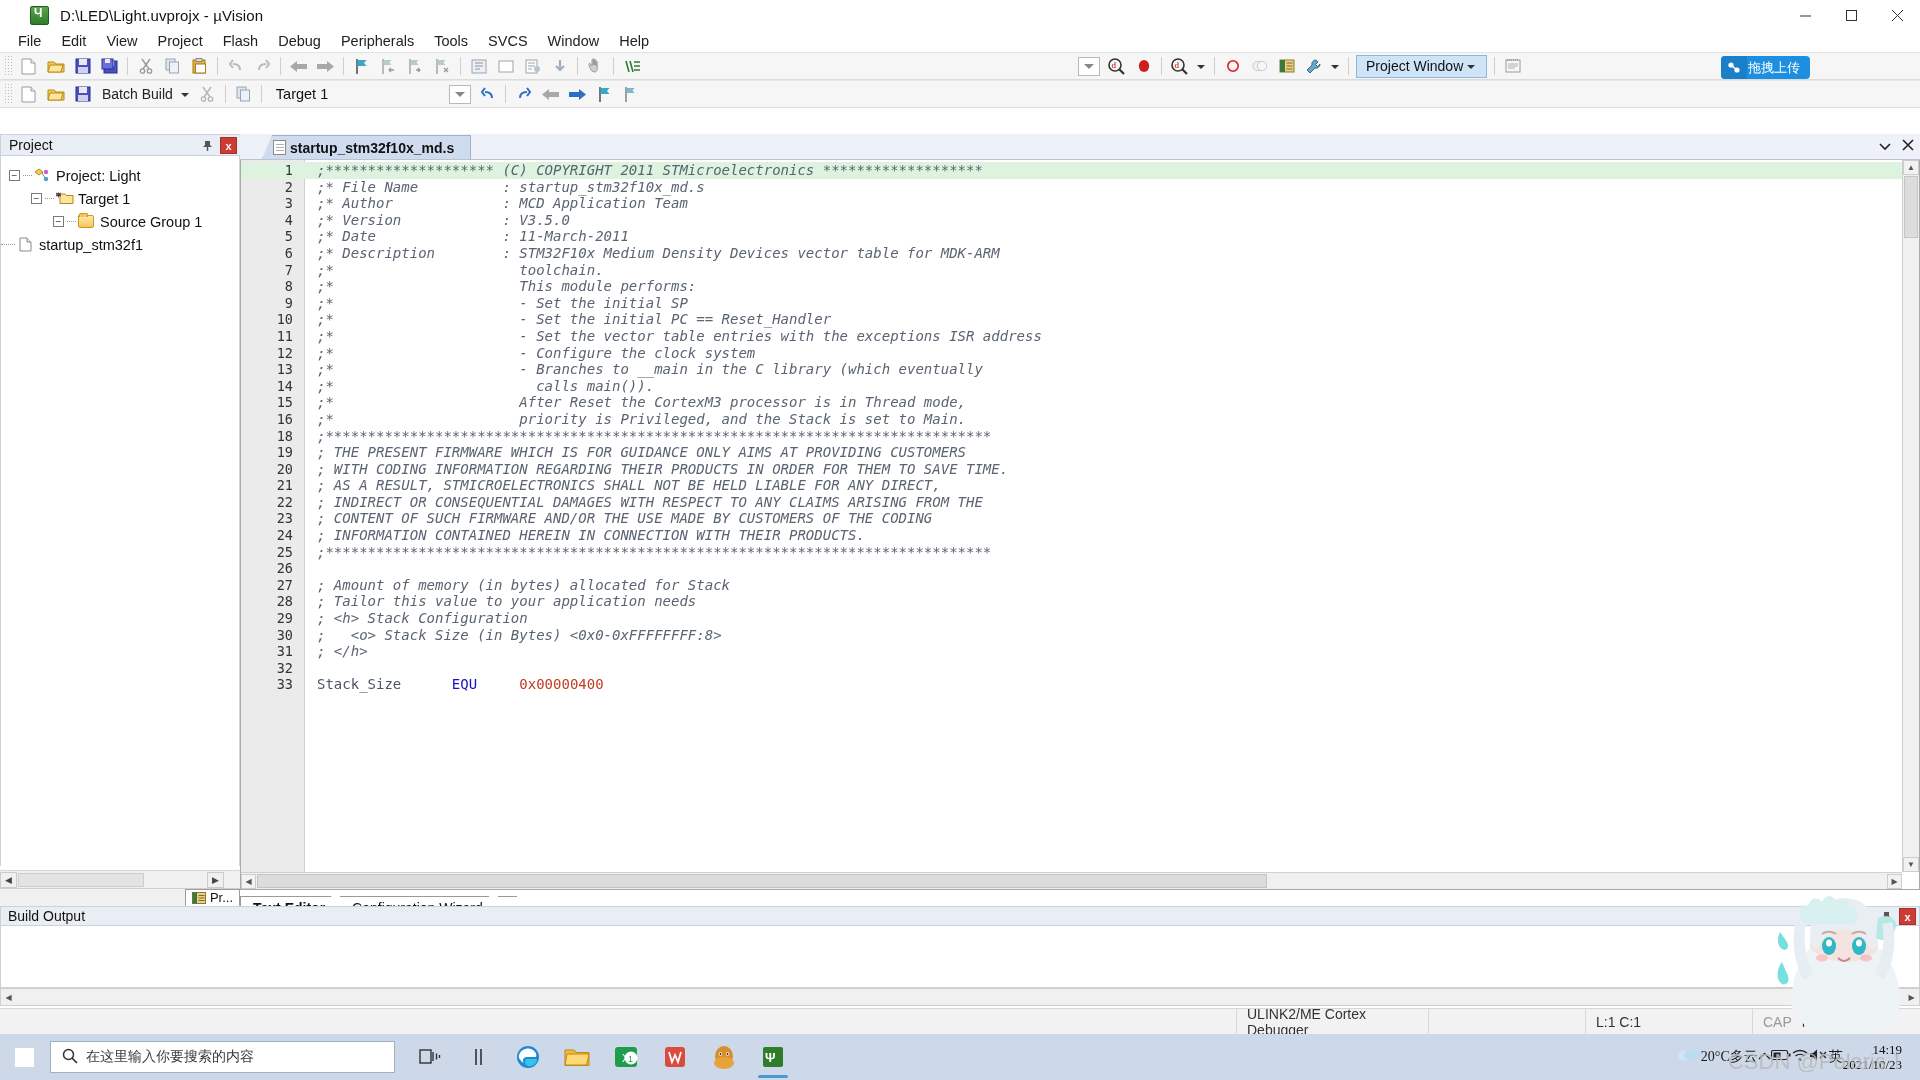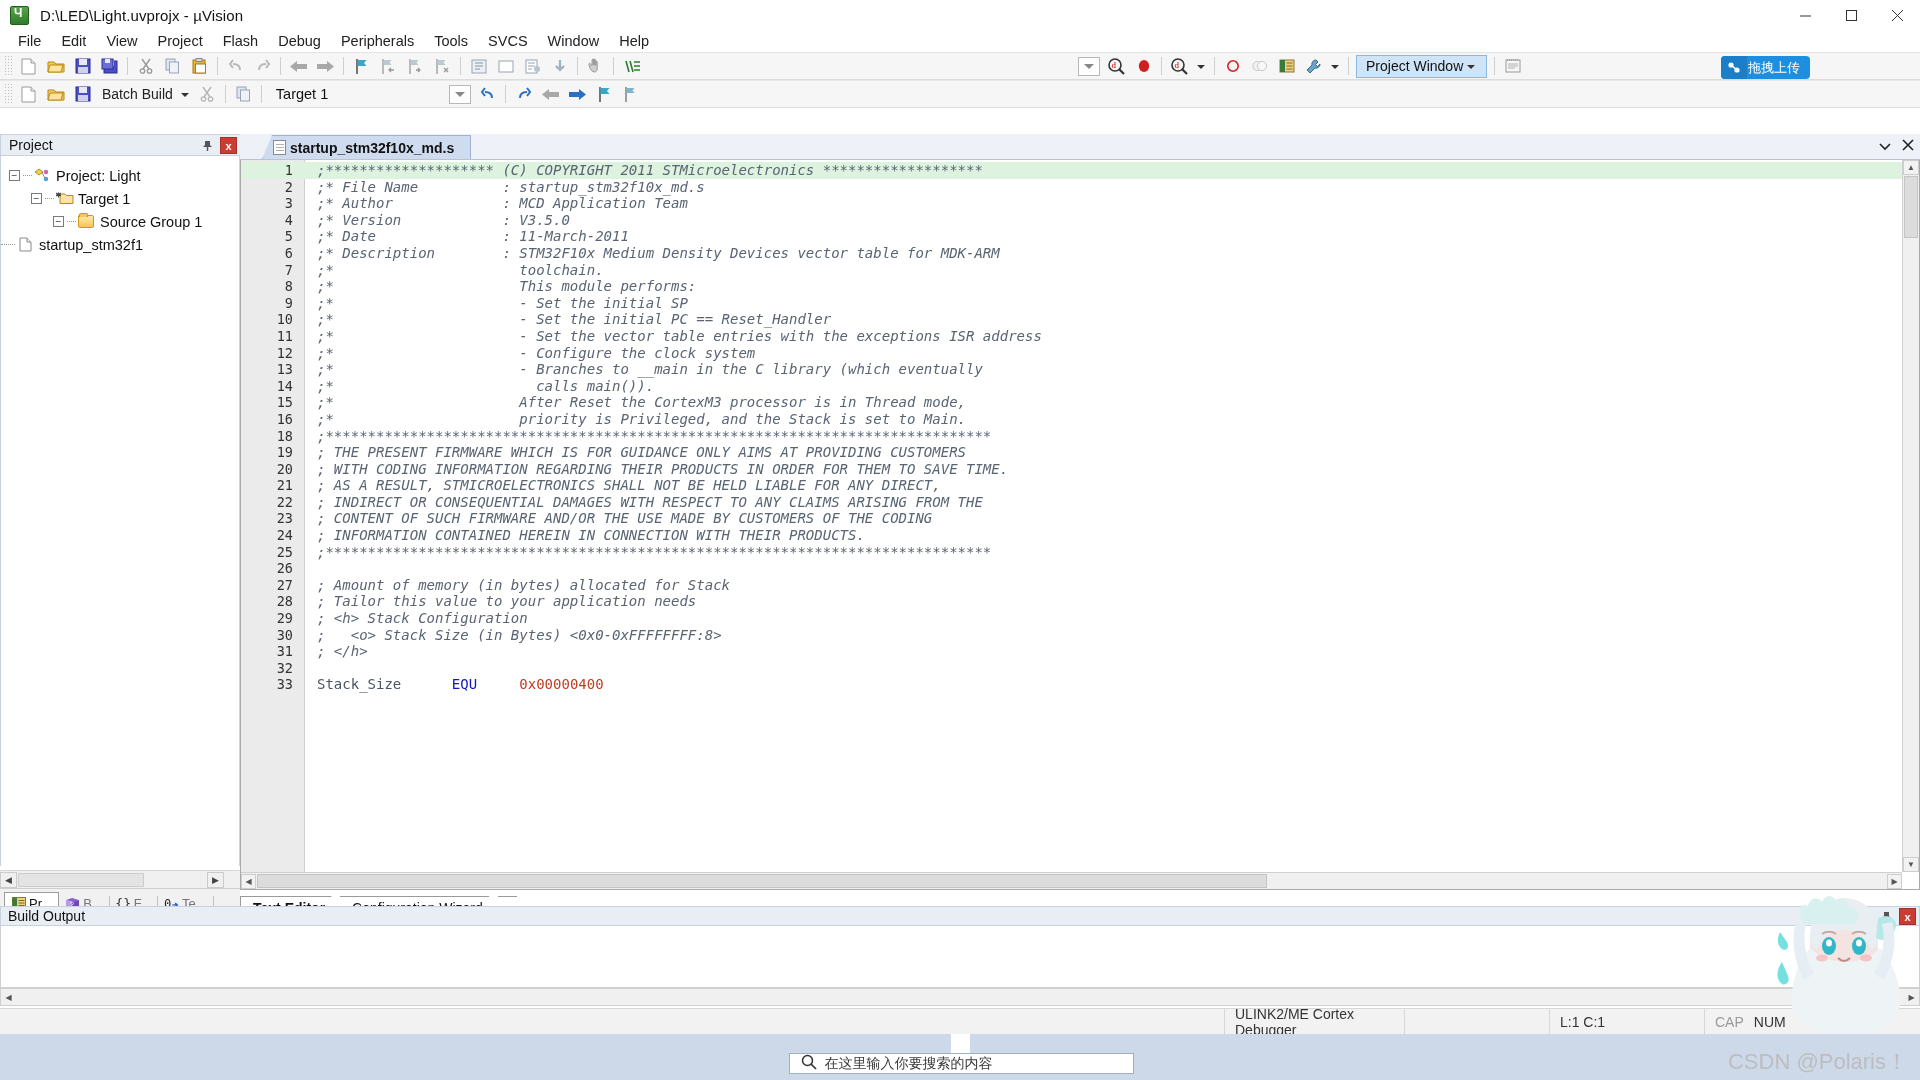--- a/index.html
+++ b/index.html
@@ -8,21 +8,21 @@
     font-family: "Liberation Sans", sans-serif;
     font-size: 15px;
     background:#ffffff;
     -webkit-font-smoothing: antialiased;
   }
   .app { position:relative; width:1920px; height:1080px; background:#ffffff; }
 
   
   .titlebar {
     height:30px; background:#ffffff; display:flex; align-items:center;
-    border-bottom:0px solid #e5e5e5; position:relative;
+    border-bottom:0px solid #e5e5e5; position:relative;padding-left:20px;
   }
   .tb-icon { width:22px; height:19px; margin:0 8px 0 10px; position:relative; }
   .tb-icon .sq {
     position:absolute; left:0; top:0; width:19px; height:19px;
     background:linear-gradient(#5aa44b,#2f7d2a); border:1px solid #1f5e1c; border-radius:2px;
   }
   .tb-icon .sq:after {
     content:"Ч"; position:absolute; left:3px; top:-1px; color:#fff;
     font-size:12px; font-weight:bold; font-family:"Liberation Sans",sans-serif;
   }
@@ -100,21 +100,21 @@
   }
   .tdash { width:9px; height:1px; border-top:1px dotted #9a9a9a; flex:none; }
   .ticon { width:20px; height:16px; display:flex; align-items:center; justify-content:center; flex:none; margin-right:4px;}
   .folder { width:16px;height:13px; background:linear-gradient(#ffe9a8,#f6c659); border:1px solid #c9991f; border-radius:1px 2px 2px 2px; position:relative;}
   .folder:before{content:"";position:absolute;left:0;top:-3px;width:7px;height:3px;background:#f6c659;border:1px solid #c9991f;border-bottom:0;border-radius:2px 2px 0 0;}
   .tscroll { position:absolute; left:0; right:0; bottom:30px; height:18px;
      border-top:1px solid #d6d6d6; background:#f0f0f0; display:flex; align-items:center;}
   .sarrow { width:17px;height:16px; background:#f0f0f0; border:1px solid #cbcbcb; display:flex;align-items:center;justify-content:center; font-size:9px; color:#444;}
   .sthumb { height:14px; background:#e3e3e3; border:1px solid #cccccc; margin:0 1px; }
   .side-tabs { position:absolute; left:0; right:0; bottom:0; height:30px; background:#f1f1f1;
-    border-top:1px solid #cfcfcf; display:flex; align-items:center; padding-left:4px; }
+    border-top:1px solid #cfcfcf; display:flex; align-items:flex-end; padding-left:4px;flex-direction:column; }
   .stab { display:flex; align-items:center; height:24px; padding:0 6px; font-size:13px; color:#777; gap:3px; }
   .stab.active { background:#fff; border:1px solid #9c9c9c; border-bottom:2px solid #fff; color:#111; }
   .stab .si { width:15px;height:13px; display:flex;align-items:center;justify-content:center; }
   .vsep { width:1px; height:16px; background:#c4c4c4; }
 
   
   .editor { position:absolute; left:240px; top:0; right:0; bottom:0; background:#fff; }
   .edit-tabstrip { height:26px; background:#eef2f8; display:flex; align-items:flex-end; position:relative;
      border-bottom:1px solid #b9c4d2;}
   .etab {
@@ -154,25 +154,25 @@
   .buildout { position:absolute; left:0; right:0; bottom:74px; height:100px; }
   .bo-head { height:20px; background:#e9eef5; border:1px solid #c8d2de; display:flex; align-items:center;
      padding-left:7px; font-size:14px; color:#111; position:relative; }
   .bo-head .bh-btns{position:absolute; right:3px; top:1px; display:flex; gap:4px;}
   .bo-body { position:absolute; left:0; right:0; top:20px; bottom:18px; background:#fff; border:1px solid #cfcfcf; border-top:0;}
   .bo-scroll { position:absolute; left:0; right:0; bottom:0; height:18px; background:#f0f0f0; border:1px solid #d0d0d0; display:flex; align-items:center;}
 
   
   .statusbar { position:absolute; left:0; right:0; bottom:46px; height:26px; background:#f2f2f2;
      border-top:1px solid #d7d7d7; display:flex; align-items:center; font-size:14px; color:#333; }
-  .sb-cell { height:26px; display:flex; align-items:center; padding:0 10px; border-left:1px solid #d7d7d7; }
+  .sb-cell { height:26px; display:flex; align-items:center; padding:0 10px; border-left:1px solid #d7d7d7;margin-left:12px; }
   .sb-spacer { flex:1; }
 
   
-  .taskbar { position:absolute; left:0; right:0; bottom:0; height:46px; background:#cdd9e8; display:flex; align-items:center;flex-direction:column; }
+  .taskbar { position:absolute; left:0; right:0; bottom:0; height:46px; background:#cdd9e8; display:flex; align-items:center; }
   .start-btn { width:48px; height:46px; display:flex; align-items:center; justify-content:center; }
   .start-sq { width:19px;height:19px; background:#fff; display:grid; grid-template-columns:1fr 1fr; grid-template-rows:1fr 1fr; gap:2px;}
   .start-sq i{background:#fff;}
   .searchbox { width:345px; height:32px; background:#fff; border:1px solid #9fb0c4; display:flex; align-items:center; gap:8px; padding-left:11px; margin-left:2px;}
   .searchbox .sp { font-size:14px; color:#3a3a3a; }
   .tb-items { display:flex; align-items:center; gap:3px; margin-left:12px;}
   .tbi { width:46px; height:44px; display:flex; align-items:center; justify-content:center; position:relative;}
   .tbi.active:after{content:"";position:absolute;left:8px;right:8px;bottom:1px;height:3px;background:#4a9ad4;border-radius:2px;}
   .tray { margin-left:auto; display:flex; align-items:center; gap:0; padding-right:8px; font-size:14px; color:#1b1b1b;font-family:Liberation Serif, serif;}
   .clock { display:flex; flex-direction:column; align-items:flex-end; line-height:15px; font-size:13px; color:#111; }

